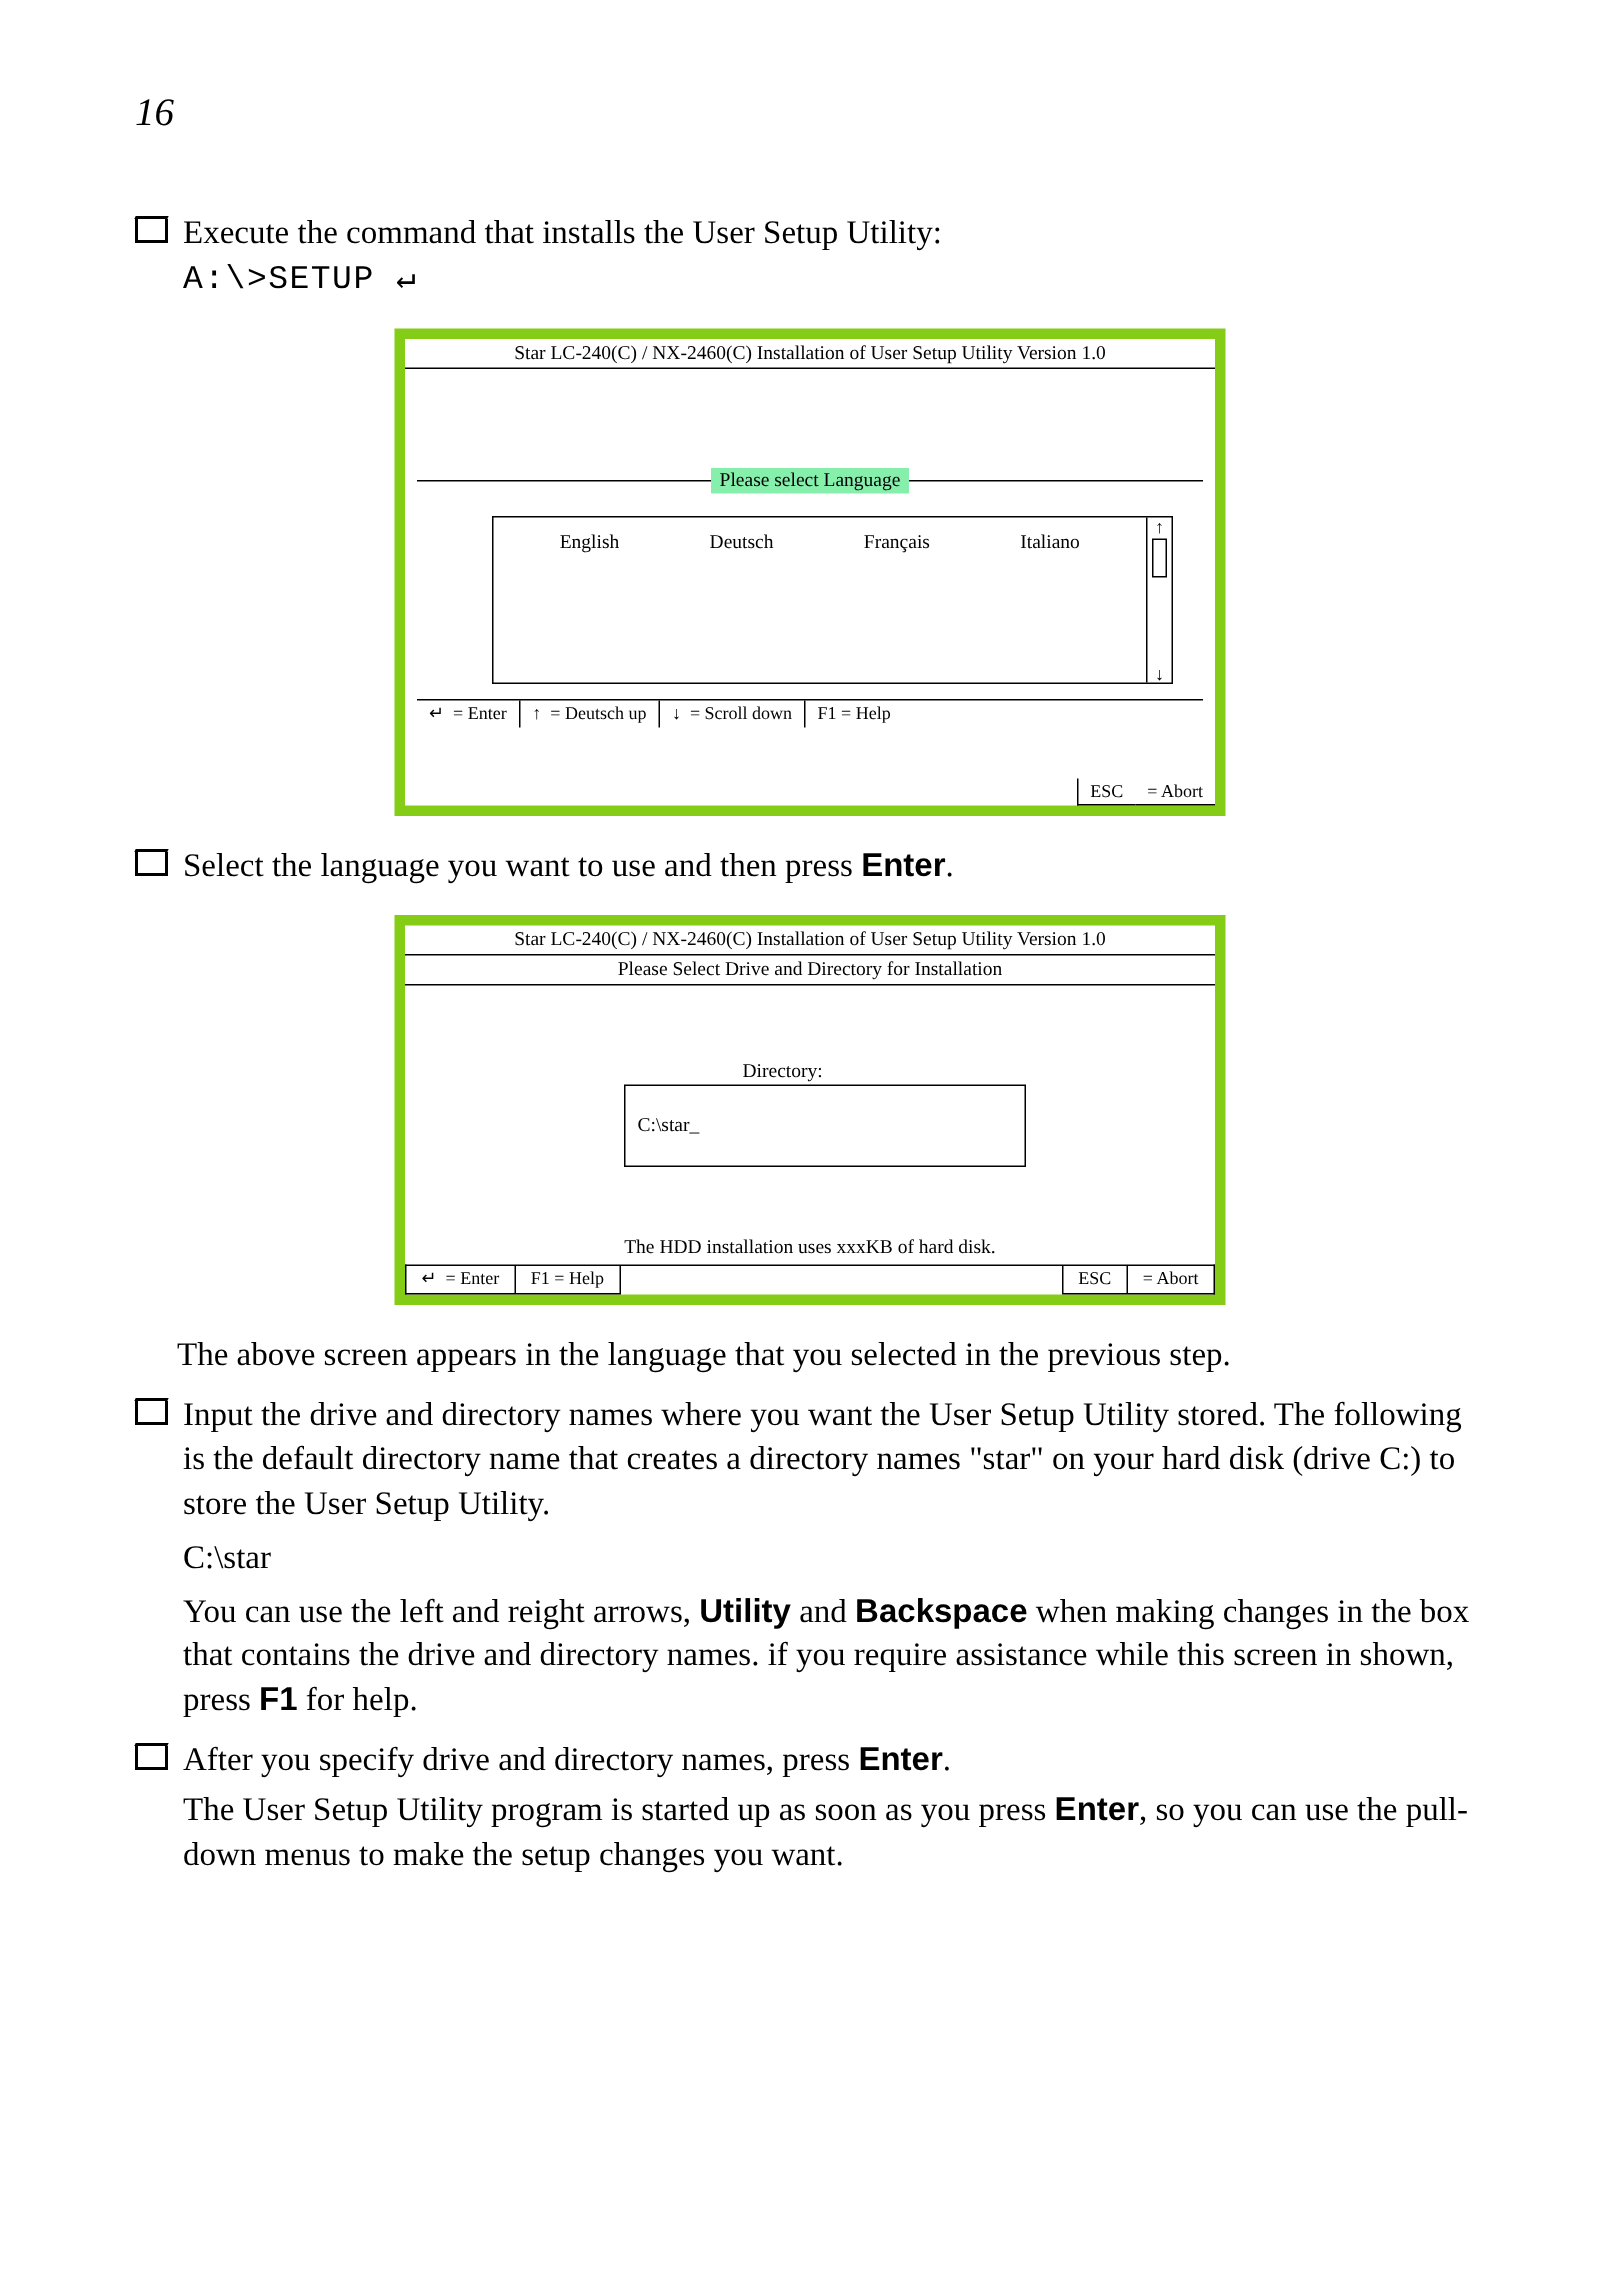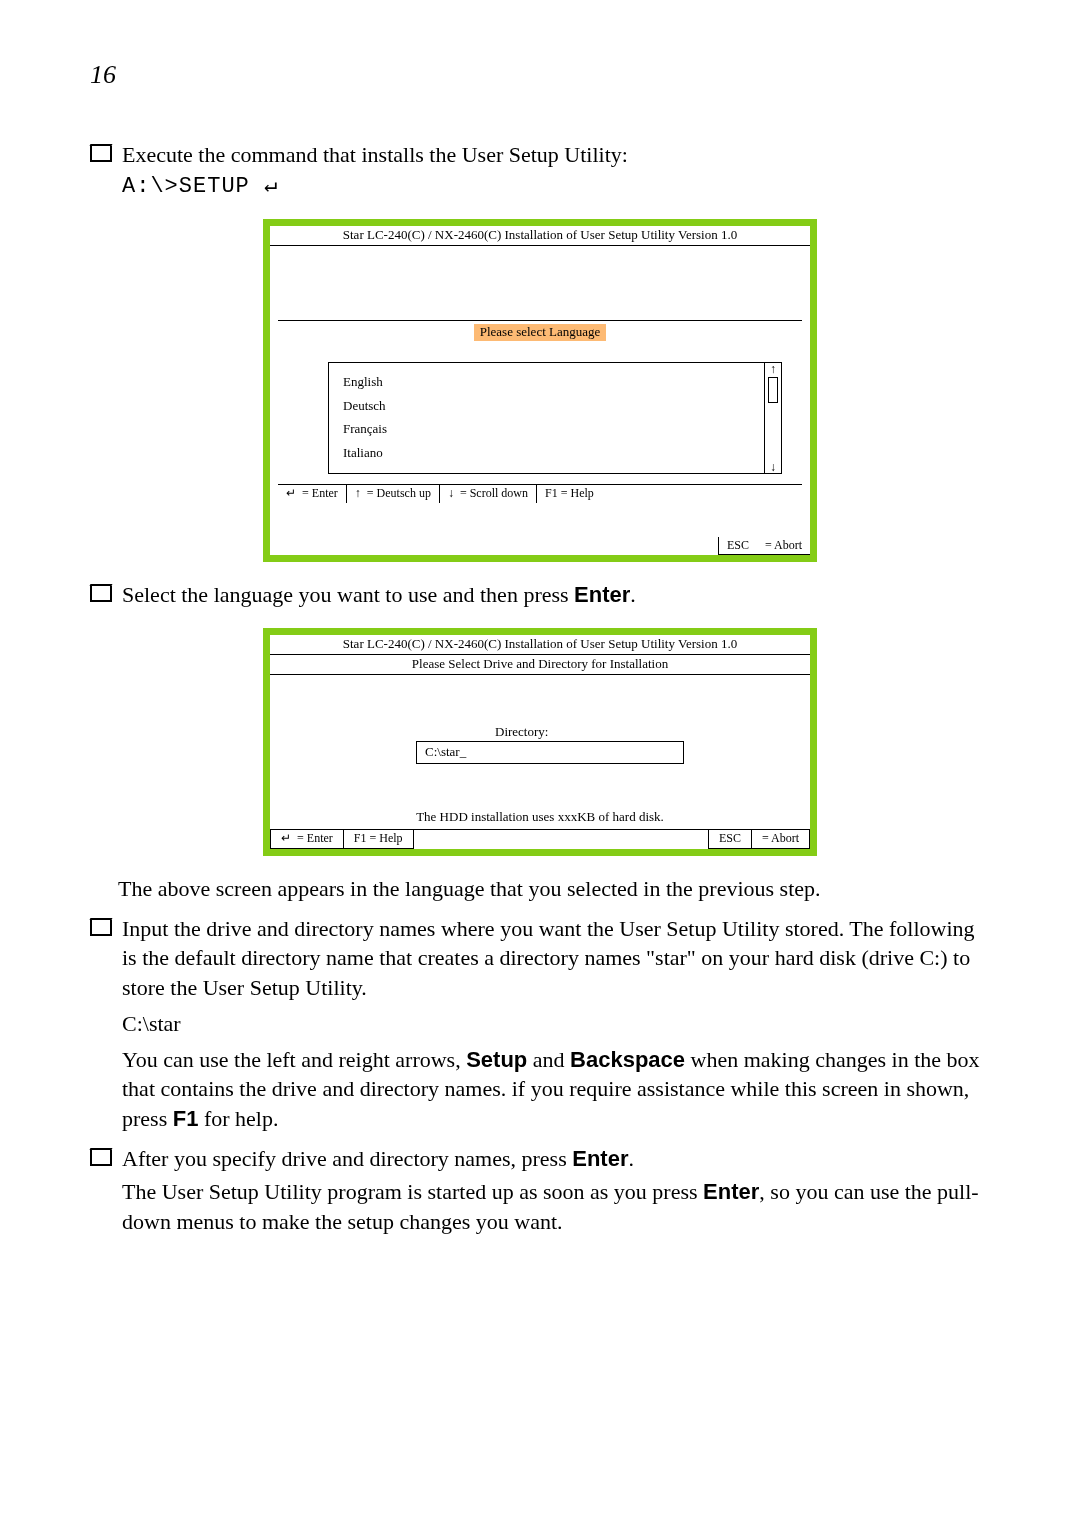--- a/index.html
+++ b/index.html
@@ -78,36 +78,36 @@
     padding: 4px 8px;
   }
   .lang-wrap{
     margin-top:70px;
     border-top:1px solid #000;
   }
   .lang-label{
     text-align:center;
     position:relative;
     top:-9px;
-    background:#fdba74;
+    background:#86efac;
     display:table;
-    margin:12px auto;
+    margin:0 auto;
     padding:0 6px;
   }
   .lang-box{
     display:flex;
     border:1px solid #000;
     margin:6px 20px 10px 50px;
     height:110px;
   }
   .lang-list{
     flex:1;
     padding:8px 14px;
     display:flex;
-    flex-direction:column;
+    flex-direction:row;
     justify-content:space-around;
   }
   .scrollbar{
     width:16px;
     border-left:1px solid #000;
     display:flex;
     flex-direction:column;
     align-items:center;
   }
   .scrollbar .arrow{font-size:12px;line-height:1;}
@@ -143,21 +143,21 @@
   .abort-bar .cell + .cell{border-left:none;}
   .dlg2-row1{
     display:flex;
     align-items:center;
     margin:45px 20px 45px 40px;
     flex-direction:column;
   }
   .dlg2-row1 .label{width:110px;}
   .dlg2-row1 .field{
     border:1px solid #000;
-    padding:2px 8px;
+    padding:18px 8px;
     width:250px;
   }
   .dlg2-note1{text-align:center;margin-top:4px;}
   .dlg2-note2{margin:14px 20px 70px 20px;}
   .dlg-bottom-row{display:flex;}
   .dlg-bottom-row .left{
     display:flex;
     border:1px solid #000;
     border-right:none;
   }
@@ -258,21 +258,21 @@
 </div>
 
 <div class="indent-block">The above screen appears in the language that you selected in the previous step.</div>
 
 <div class="bullet-row" style="margin-top:10px;">
   <div class="bullet-icon"></div>
   <div class="bullet-text">
     <span>Input the drive and directory names where you want the User Setup Utility stored. The following is the default directory name that creates a directory names "star" on your hard disk (drive C:) to store the User Setup Utility.</span>
     <div style="margin-top:6px;">C:\star</div>
     <div style="margin-top:6px;">
-      <span>You can use the left and reight arrows, </span><b class="sans">Setup</b><span> and </span><b class="sans">Backspace</b><span> when making changes in the box that contains the drive and directory names. if you require assistance while this screen in shown, press </span><b class="sans">F1</b><span> for help.</span>
+      <span>You can use the left and reight arrows, </span><b class="sans">Utility</b><span> and </span><b class="sans">Backspace</b><span> when making changes in the box that contains the drive and directory names. if you require assistance while this screen in shown, press </span><b class="sans">F1</b><span> for help.</span>
     </div>
   </div>
 </div>
 
 <div class="bullet-row" style="margin-top:10px;">
   <div class="bullet-icon"></div>
   <div class="bullet-text">
     <span>After you specify drive and directory names, press </span><b class="sans">Enter</b><span>.</span>
     <div style="margin-top:4px;">
       <span>The User Setup Utility program is started up as soon as you press </span><b class="sans">Enter</b><span>, so you can use the pull-down menus to make the setup changes you want.</span>

